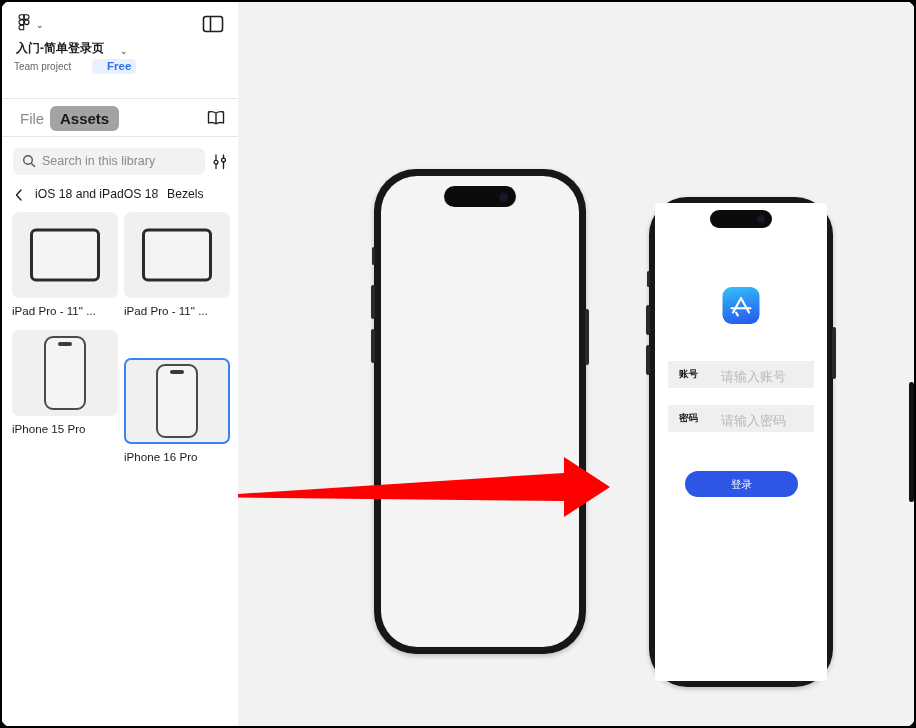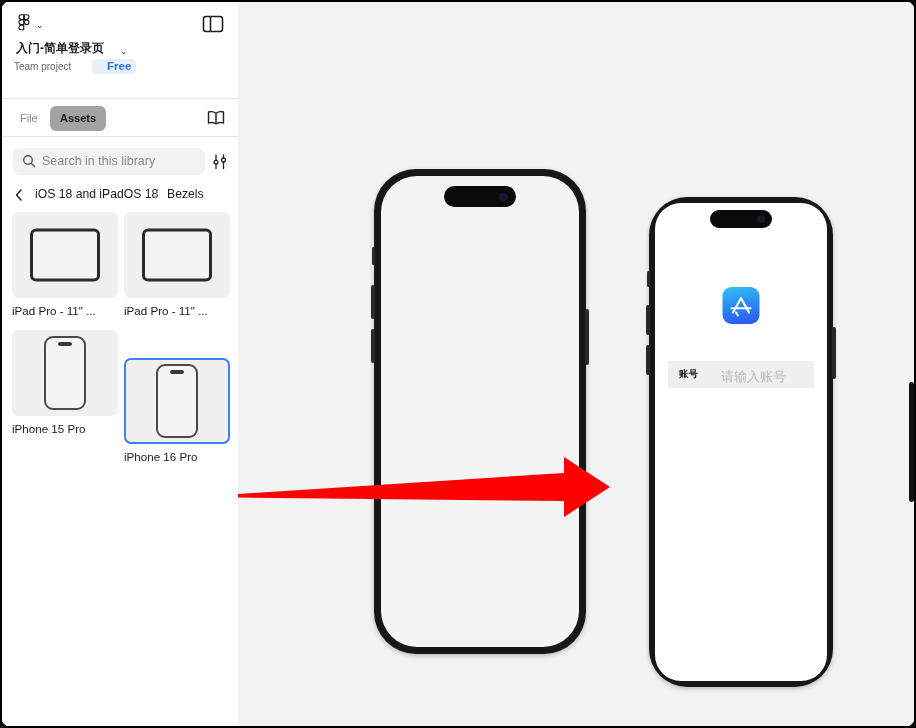--- a/index.html
+++ b/index.html
@@ -48,21 +48,21 @@
     font-size:11.5px;font-weight:bold;color:#2f6fed;
     background:#e8f0fe;border-radius:4px;padding:1px 5px 2px 15px;
     cursor:pointer;
   }
   .sb-divider{
     position:absolute;left:0;width:236px;height:1px;background:#e6e6e6;
   }
   .tabs{position:absolute;left:0;top:100px;width:236px;height:34px;}
   .tab{
     position:absolute;top:4px;height:25px;line-height:25px;
-    font-size:11px;padding:0 10px;border-radius:6px;cursor:pointer;
+    font-size:15px;padding:0 10px;border-radius:6px;cursor:pointer;
   }
   .tab-file{left:8px;color:#8a8a8a;}
   .tab-assets{left:48px;color:#1a1a1a;font-weight:bold;background:#a3a3a3;}
   .book-icon{position:absolute;right:12px;top:8px;width:20px;height:16px;cursor:pointer;}
   .search-row{position:absolute;left:0;top:146px;width:236px;height:30px;}
   .search-box{
     position:absolute;left:11px;top:0;width:192px;height:27px;
     background:#f2f2f2;border-radius:7px;cursor:text;
   }
   .search-icon{position:absolute;left:9px;top:6px;width:14px;height:14px;}
@@ -130,21 +130,21 @@
   .pb-vdn{left:-3px;top:160px;width:4px;height:34px;}
   .pb-pwr{right:-3px;top:140px;width:4px;height:56px;}
   
   .phone-small{
     position:absolute;left:411px;top:195px;width:184px;height:490px;
     background:#171717;border-radius:38px;
     box-shadow:0 2px 5px rgba(0,0,0,0.22);
   }
   .phone-small .screen{
     position:absolute;left:6px;top:6px;right:6px;bottom:6px;
-    background:#fff;border-radius:26px;overflow:hidden;
+    background:#fff;border-radius:4px;overflow:hidden;
   }
   .phone-small .island{
     position:absolute;left:50%;top:13px;transform:translateX(-50%);
     width:62px;height:18px;border-radius:9px;background:#0b0b0b;z-index:3;
   }
   .phone-small .island .cam{
     position:absolute;right:7px;top:50%;transform:translateY(-50%);
     width:8px;height:8px;border-radius:50%;background:#17182a;
   }
   .ps-mute{left:-2px;top:74px;width:3px;height:16px;}
@@ -330,21 +330,28 @@
               <line x1="9.0" y1="21.3" x2="28.0" y2="21.3"></line>
             </g>
           </svg>
         </div>
 
         <div class="field f1">
           <div class="lbl">账号</div>
           <div class="ph">请输入账号</div>
         </div>
 
-
+        <div class="field f2">
+          <div class="lbl">密码</div>
+          <div class="ph">请输入密码</div>
+        </div>
+
+        <div class="login-btn">
+          <span>登录</span>
+        </div>
 
       </div>
       <div class="island">
         <div class="cam"></div>
       </div>
       <div class="btn-side ps-mute"></div>
       <div class="btn-side ps-vup"></div>
       <div class="btn-side ps-vdn"></div>
       <div class="btn-side ps-pwr"></div>
     </div>

